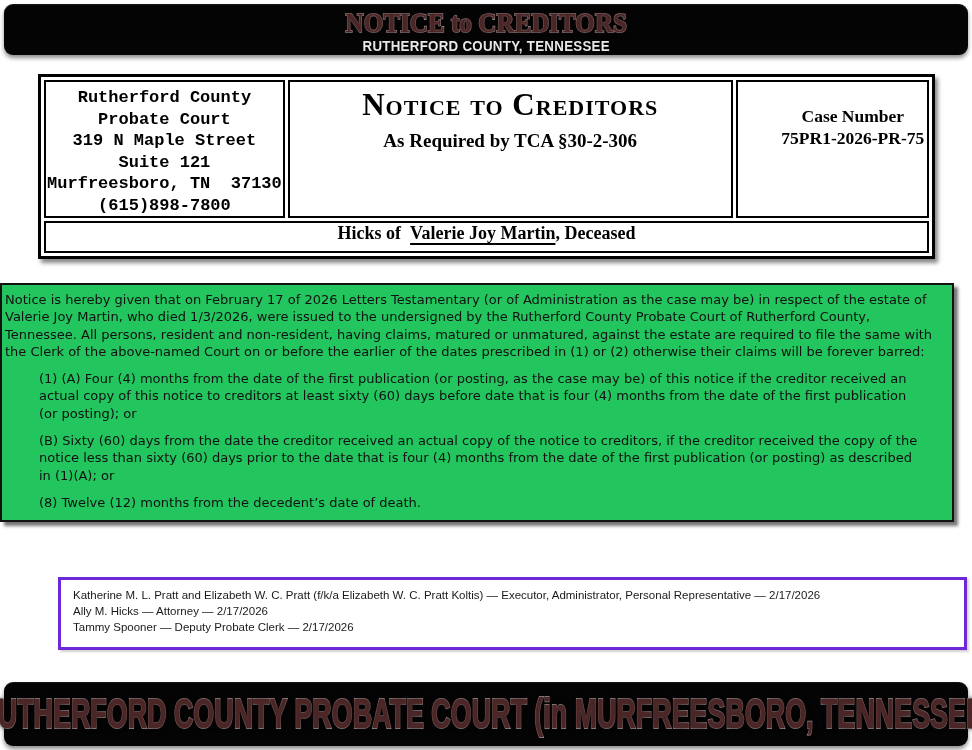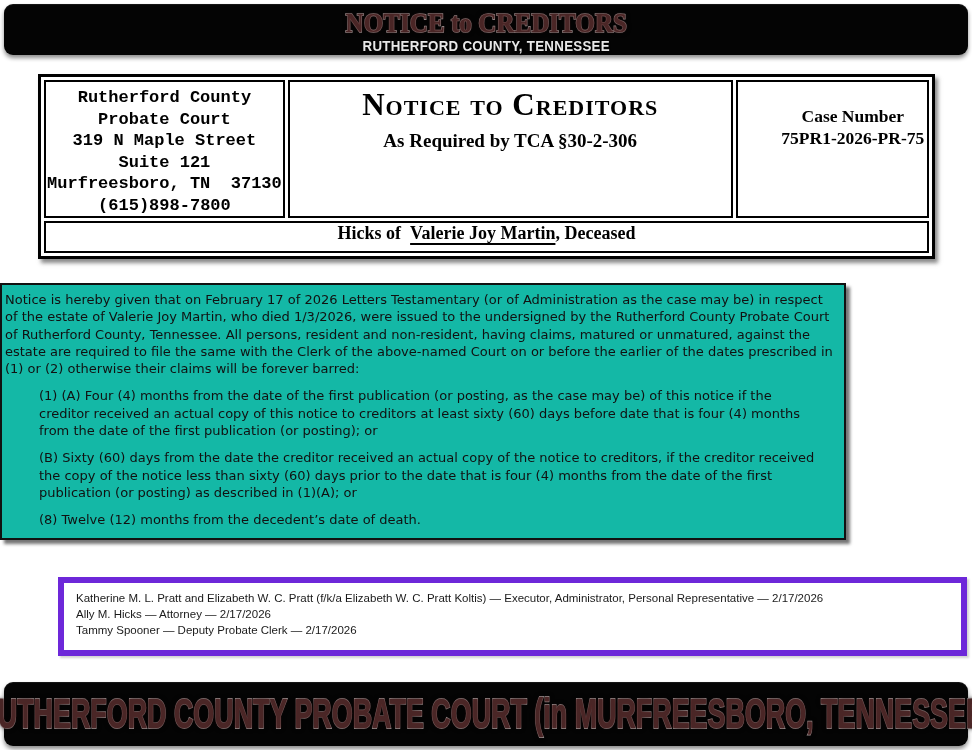--- a/index.html
+++ b/index.html
@@ -122,40 +122,40 @@
     text-decoration: underline;
     text-decoration-thickness: 1.5px;
     text-underline-offset: 4px;
   }
 
   
   .body-box {
     position: absolute;
     left: 0;
     top: 283px;
-    width: 846px;
+    width: 954px;
     border: 2px solid #111;
-    background: #14b8a6;
+    background: #22c55e;
     box-shadow: 4px 4px 3px rgba(45,45,45,0.65);
     padding: 6px 8px 9px 3px;
     font-size: 13px;
     line-height: 17.3px;
     color: #111;
   }
   .body-box p.indent {
     margin: 10px 18px 0 34px;
   }
 
   
   .parties-box {
     position: absolute;
     left: 58px;
     top: 577px;
     width: 909px;
-    border: 6px solid #6d28d9;
+    border: 3px solid #6d28d9;
     background: #fff;
     box-shadow: 2px 2px 2px rgba(0,0,0,0.18);
     padding: 7px 10px 12px 12px;
     font-family: "Liberation Sans", sans-serif;
     font-size: 11.5px;
     line-height: 16px;
     color: #1a1a1a;
   }
   .party-line { white-space: nowrap; }
 </style>

